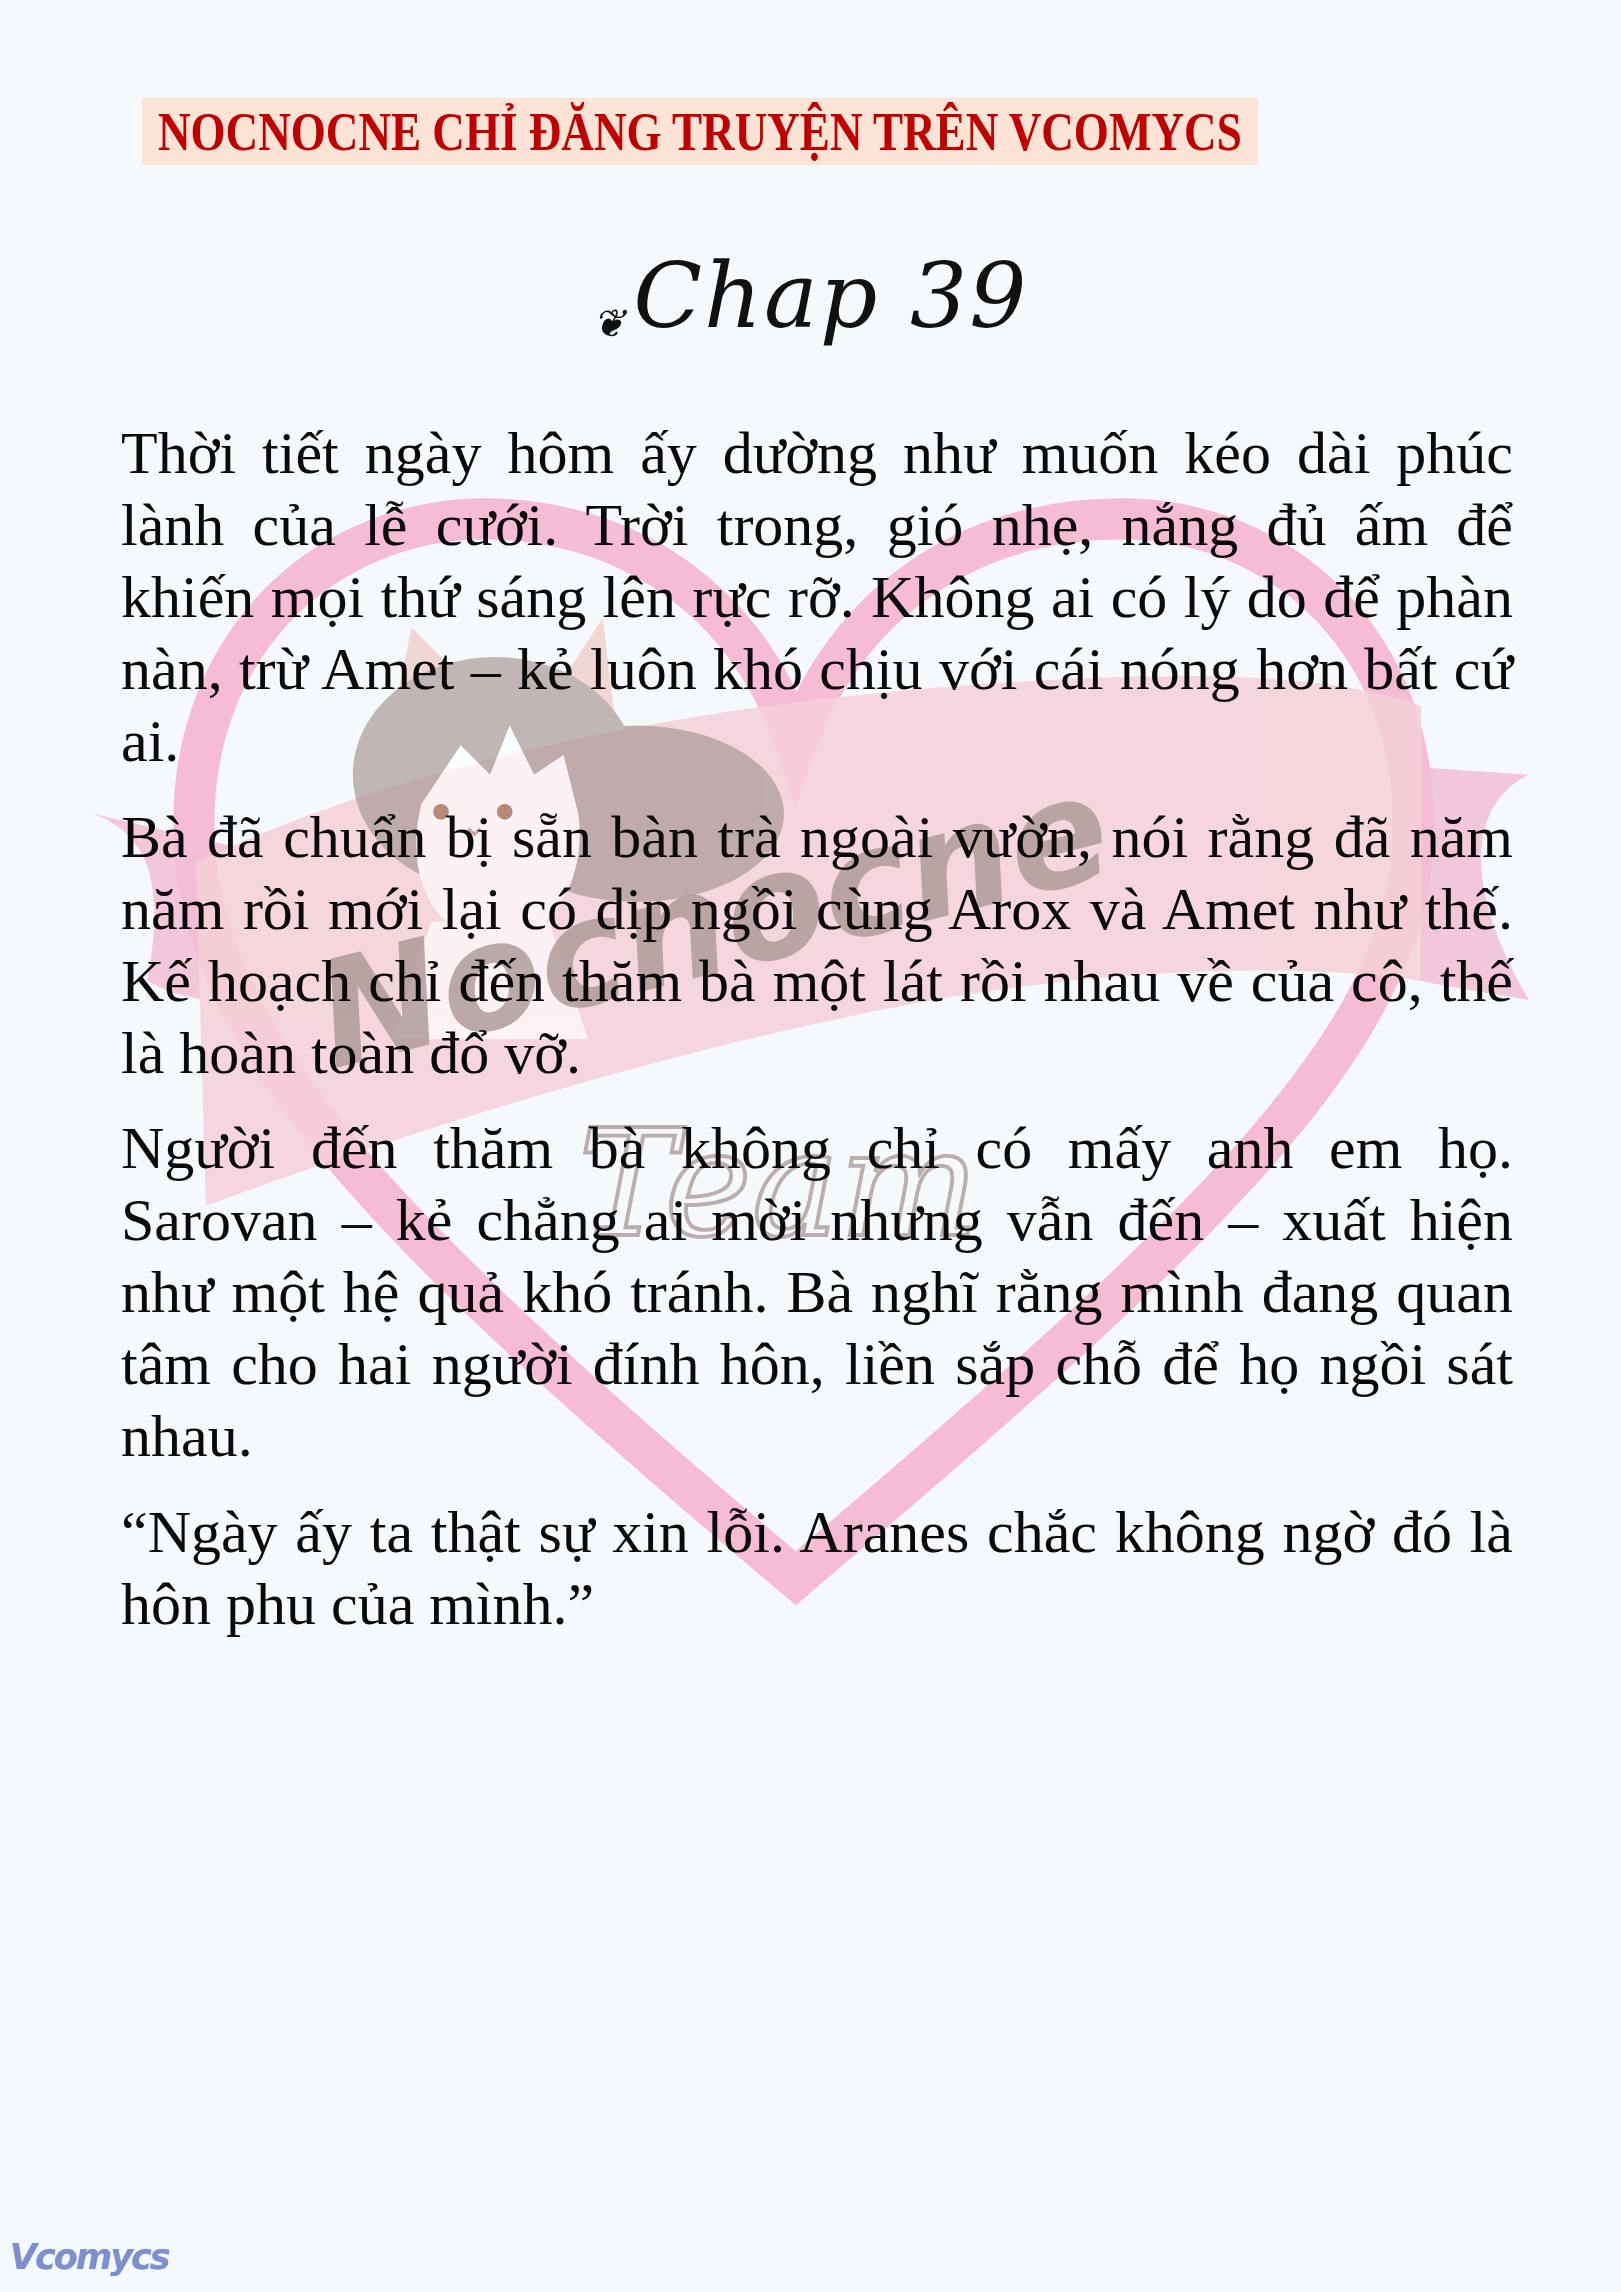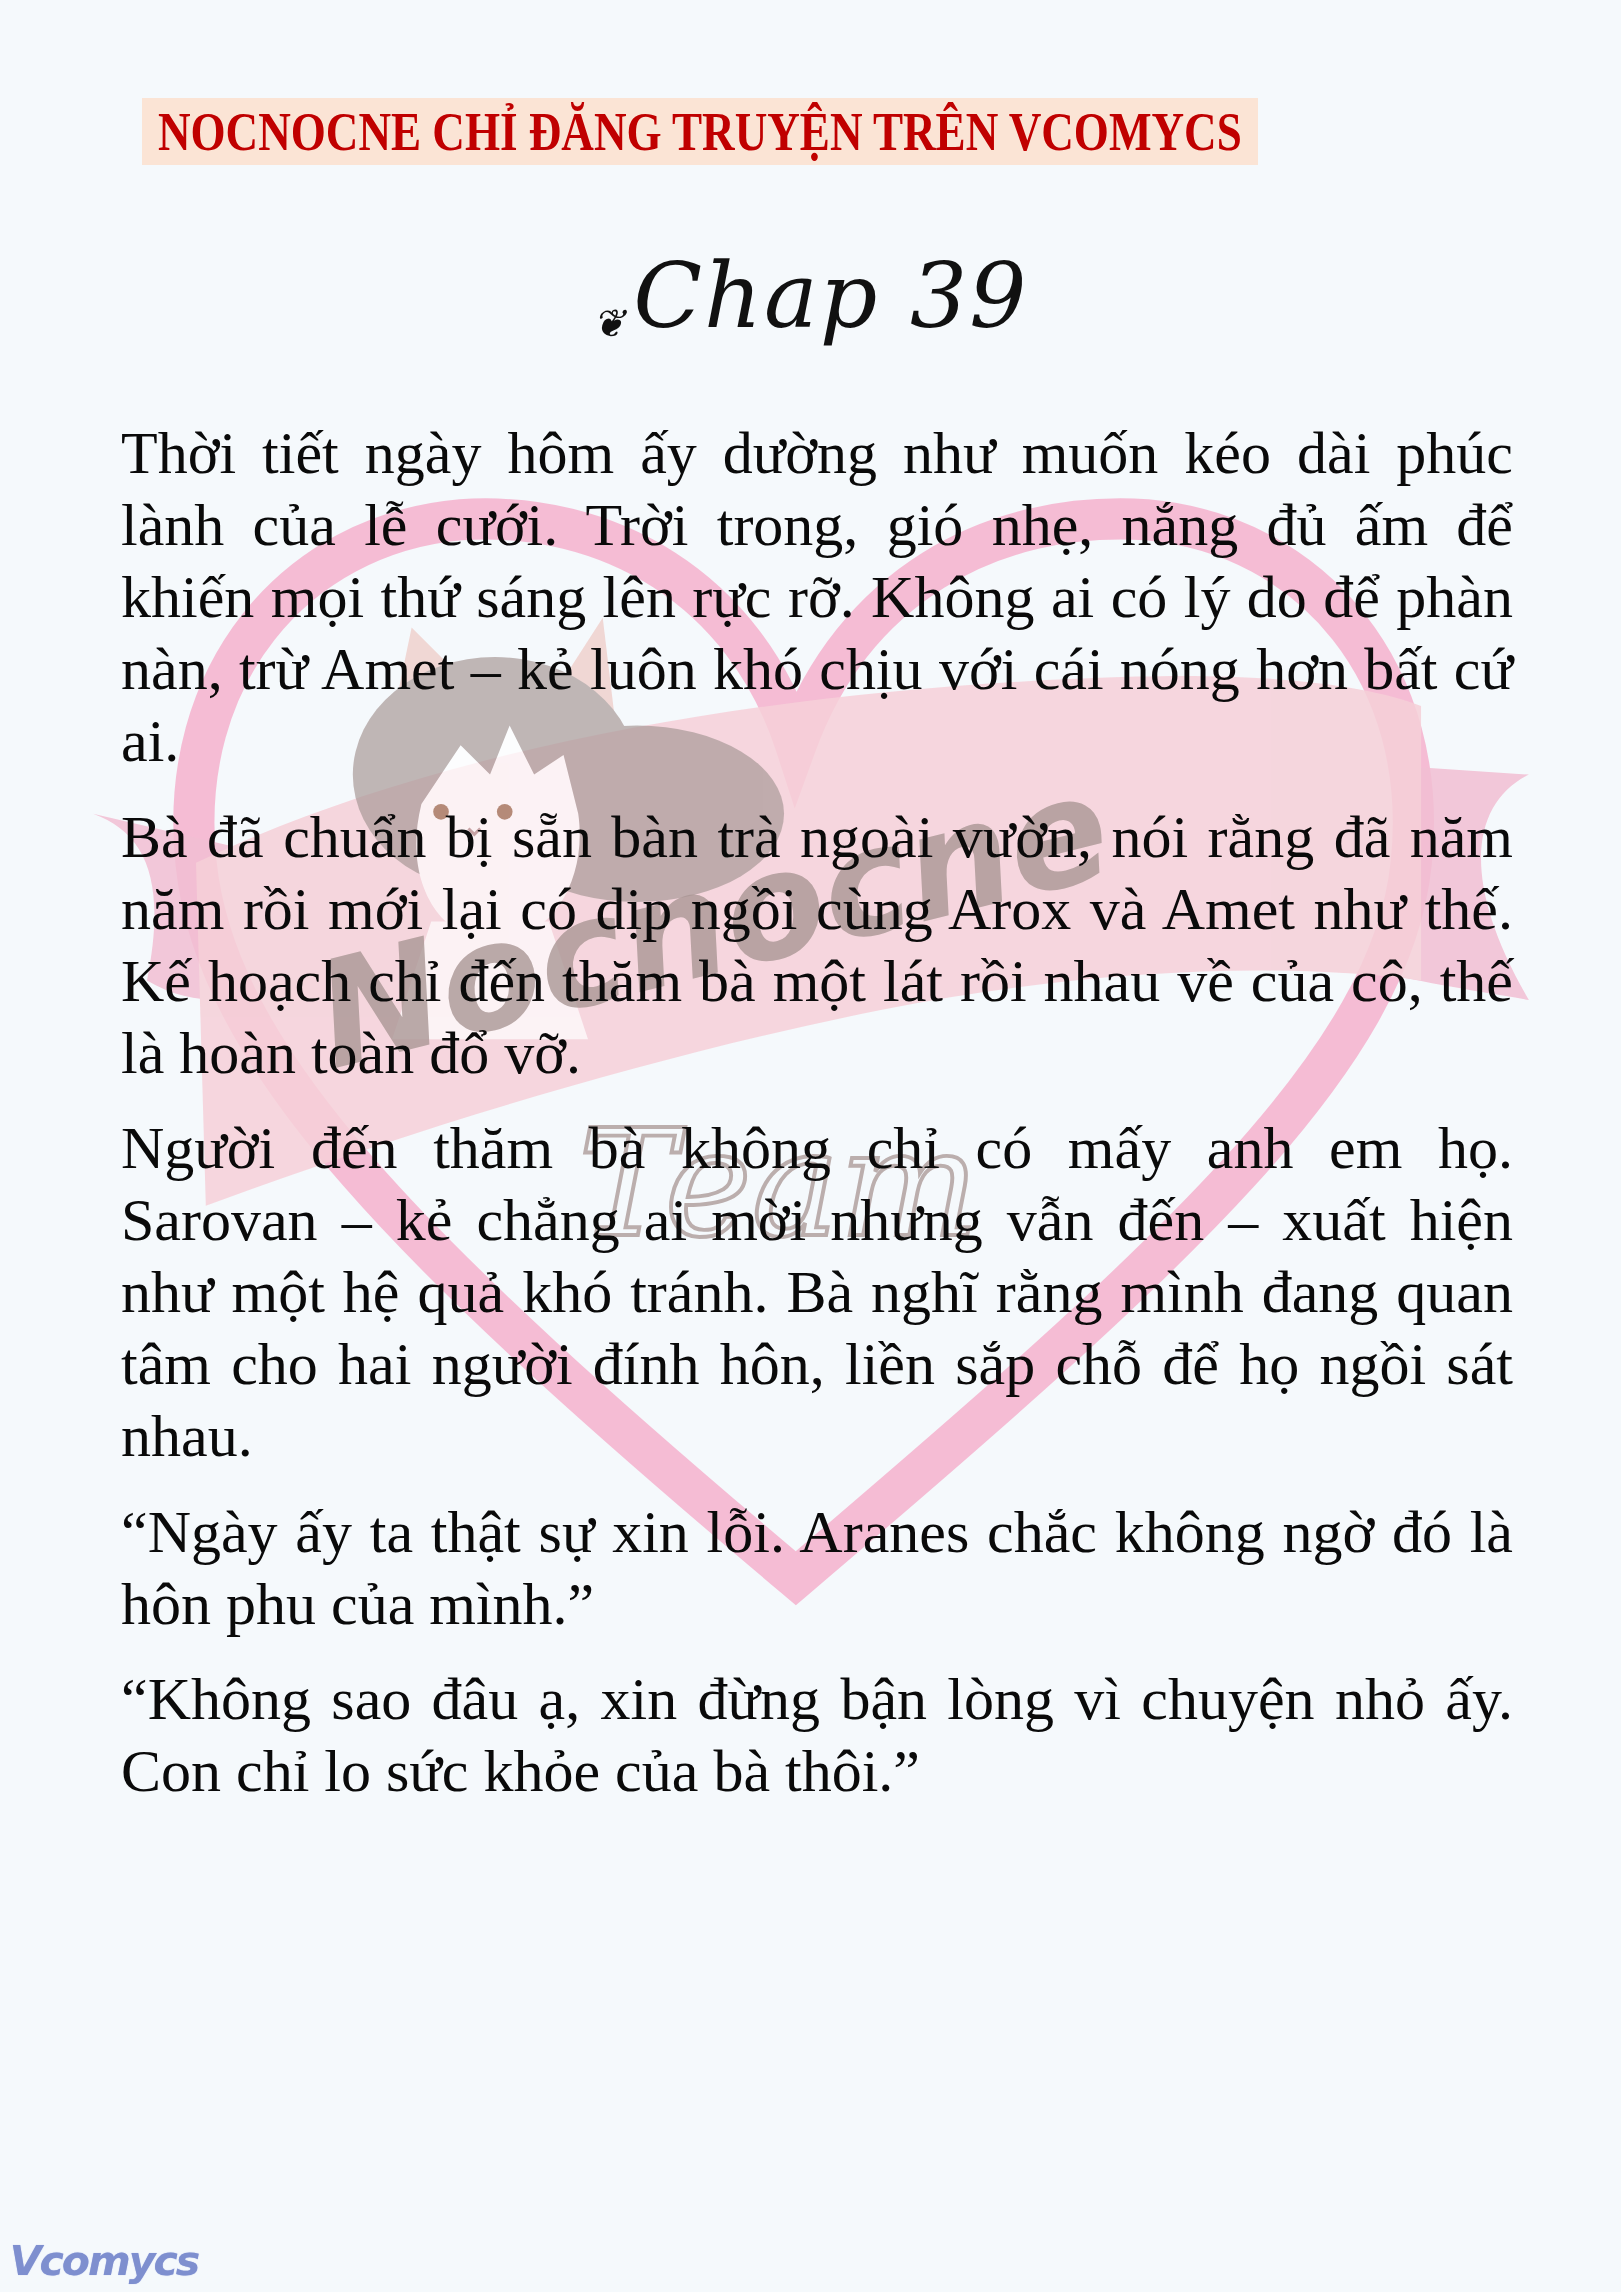--- a/index.html
+++ b/index.html
@@ -86,21 +86,21 @@
     .vcomycs-logo {
       position: absolute;
       left: 9.8px;
       top: 2237px;
       z-index: 2;
     }
     .vcomycs-logo span {
       font-family: "DejaVu Sans", "Liberation Sans", sans-serif;
       font-weight: bold;
       font-style: italic;
-      font-size: 41px;
+      font-size: 35px;
       color: #7e8fcf;
       letter-spacing: -2px;
       text-shadow: 0 0 1px #aab6e6;
       text-align: center;
     }
   </style>
 </head>
 <body>
 
 <svg class="watermark" viewBox="0 0 1654 2339" xmlns="http://www.w3.org/2000/svg">
@@ -147,19 +147,18 @@
 
 <div class="chapter-title">
   <span class="flourish">❦</span><span>Chap 39</span>
 </div>
 
 <div class="story">
   <p>Thời tiết ngày hôm ấy dường như muốn kéo dài phúc lành của lễ cưới. Trời trong, gió nhẹ, nắng đủ ấm để khiến mọi thứ sáng lên rực rỡ. Không ai có lý do để phàn nàn, trừ Amet – kẻ luôn khó chịu với cái nóng hơn bất cứ ai.</p>
   <p>Bà đã chuẩn bị sẵn bàn trà ngoài vườn, nói rằng đã năm năm rồi mới lại có dịp ngồi cùng Arox và Amet như thế. Kế hoạch chỉ đến thăm bà một lát rồi nhau về của cô, thế là hoàn toàn đổ vỡ.</p>
   <p>Người đến thăm bà không chỉ có mấy anh em họ. Sarovan – kẻ chẳng ai mời nhưng vẫn đến – xuất hiện như một hệ quả khó tránh. Bà nghĩ rằng mình đang quan tâm cho hai người đính hôn, liền sắp chỗ để họ ngồi sát nhau.</p>
   <p>“Ngày ấy ta thật sự xin lỗi. Aranes chắc không ngờ đó là hôn phu của mình.”</p>
-  <p>“Không sao đâu ạ, xin đừng bận lòng vì chuyện nhỏ ấy. Con chỉ lo sức khỏe của bà thôi.”</p>
 </div>
 
 <div class="vcomycs-logo">
   <span>Vcomycs</span>
 </div>
 
 
 </body></html>

